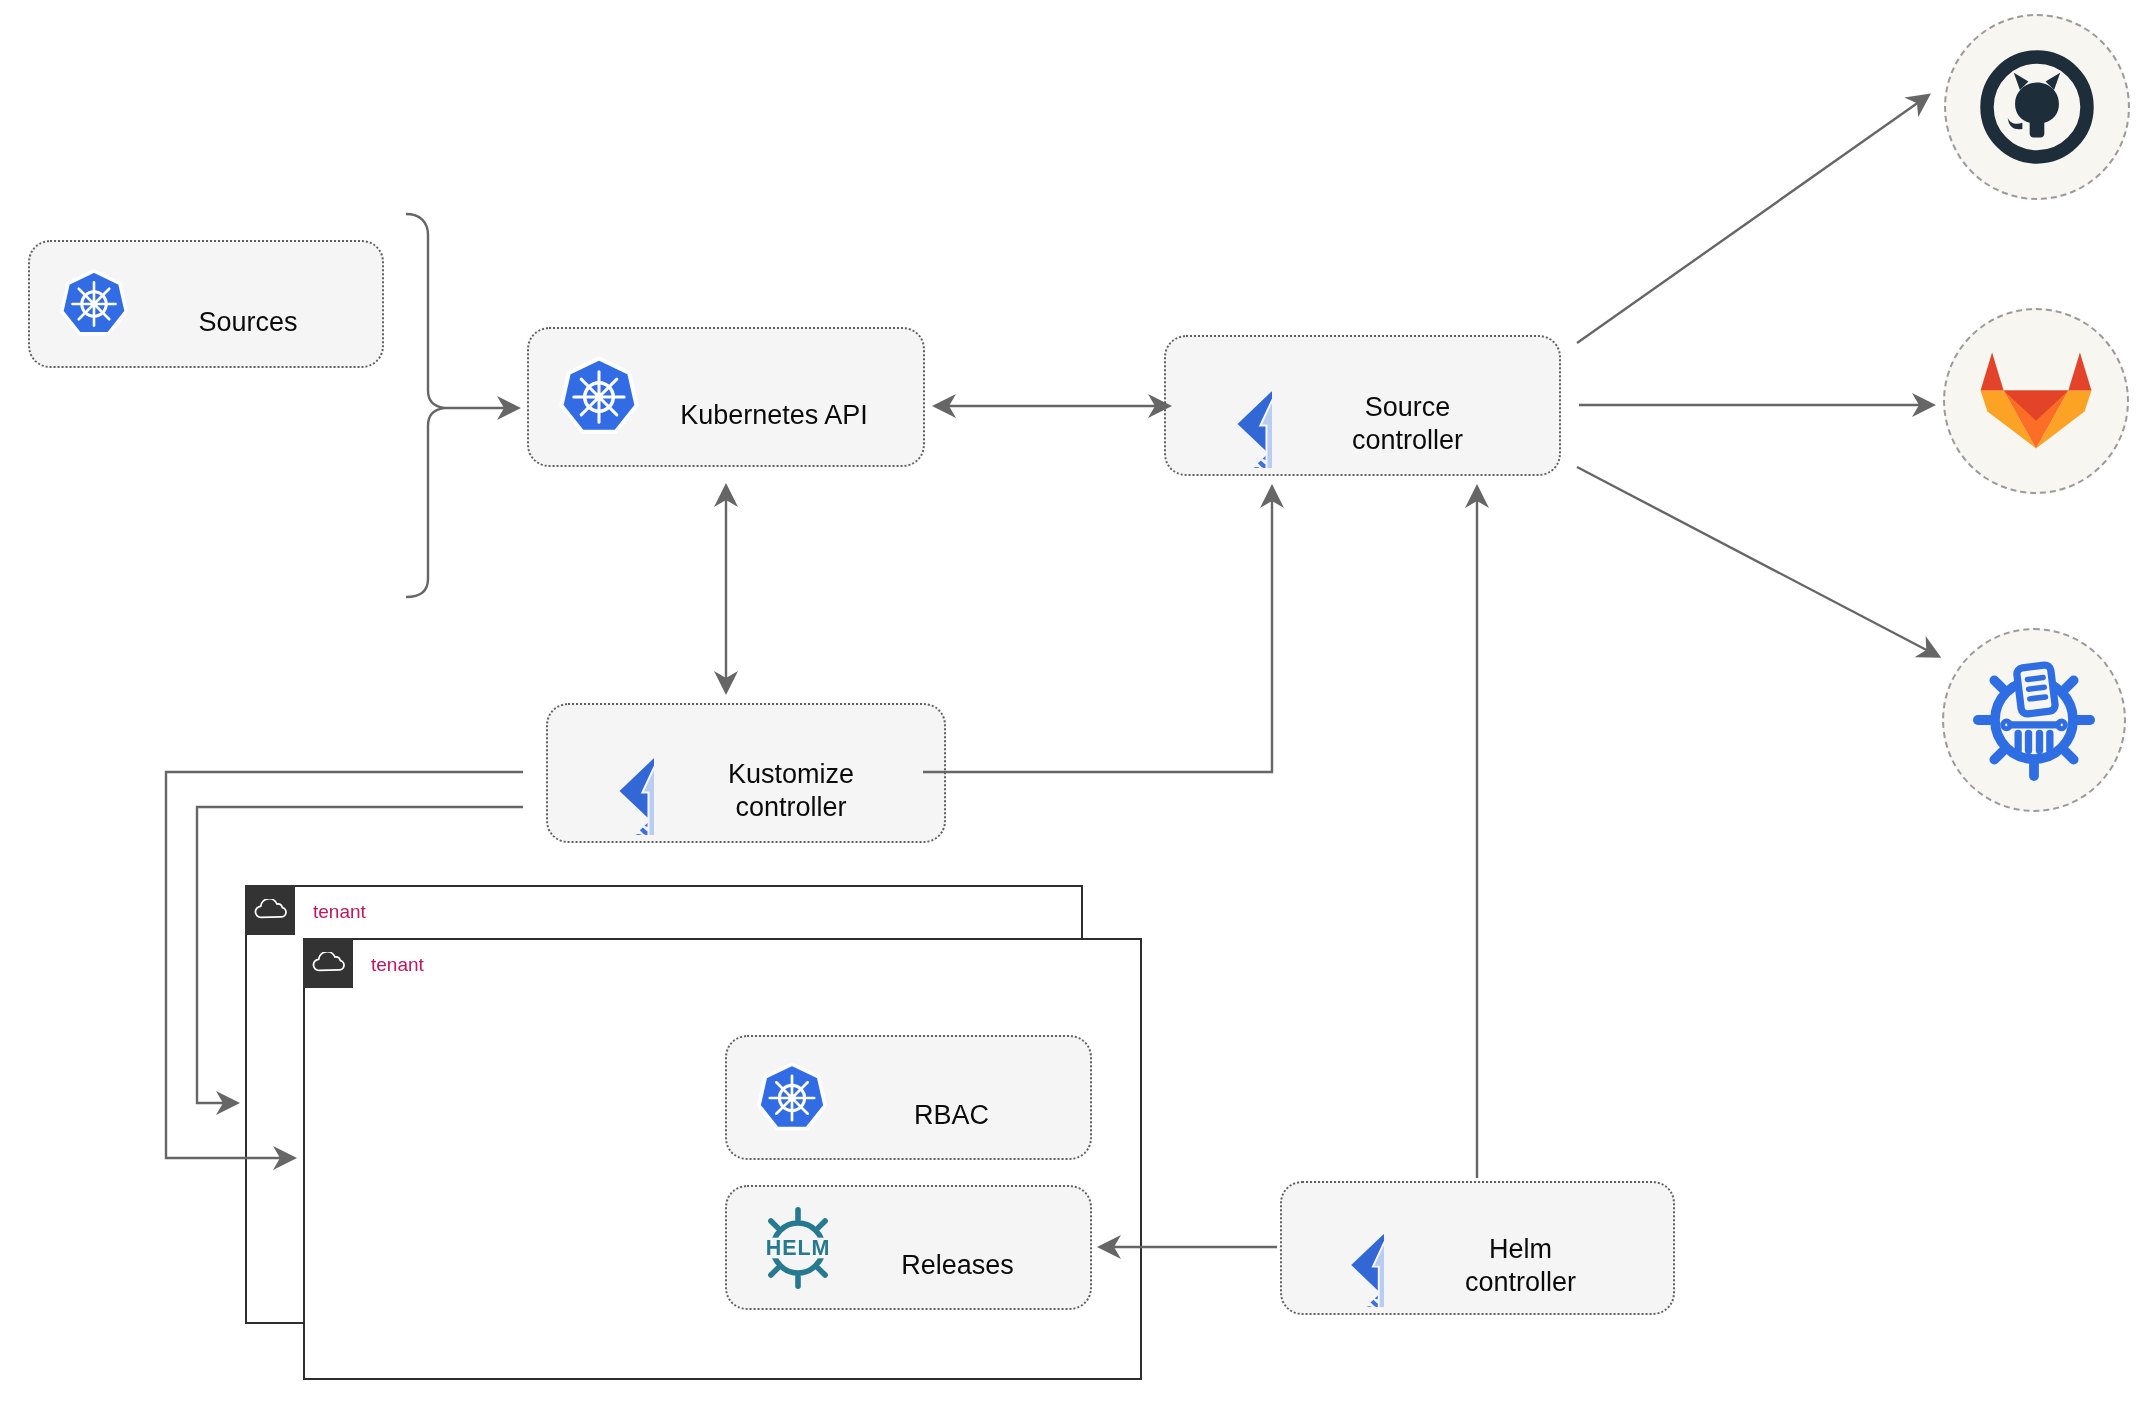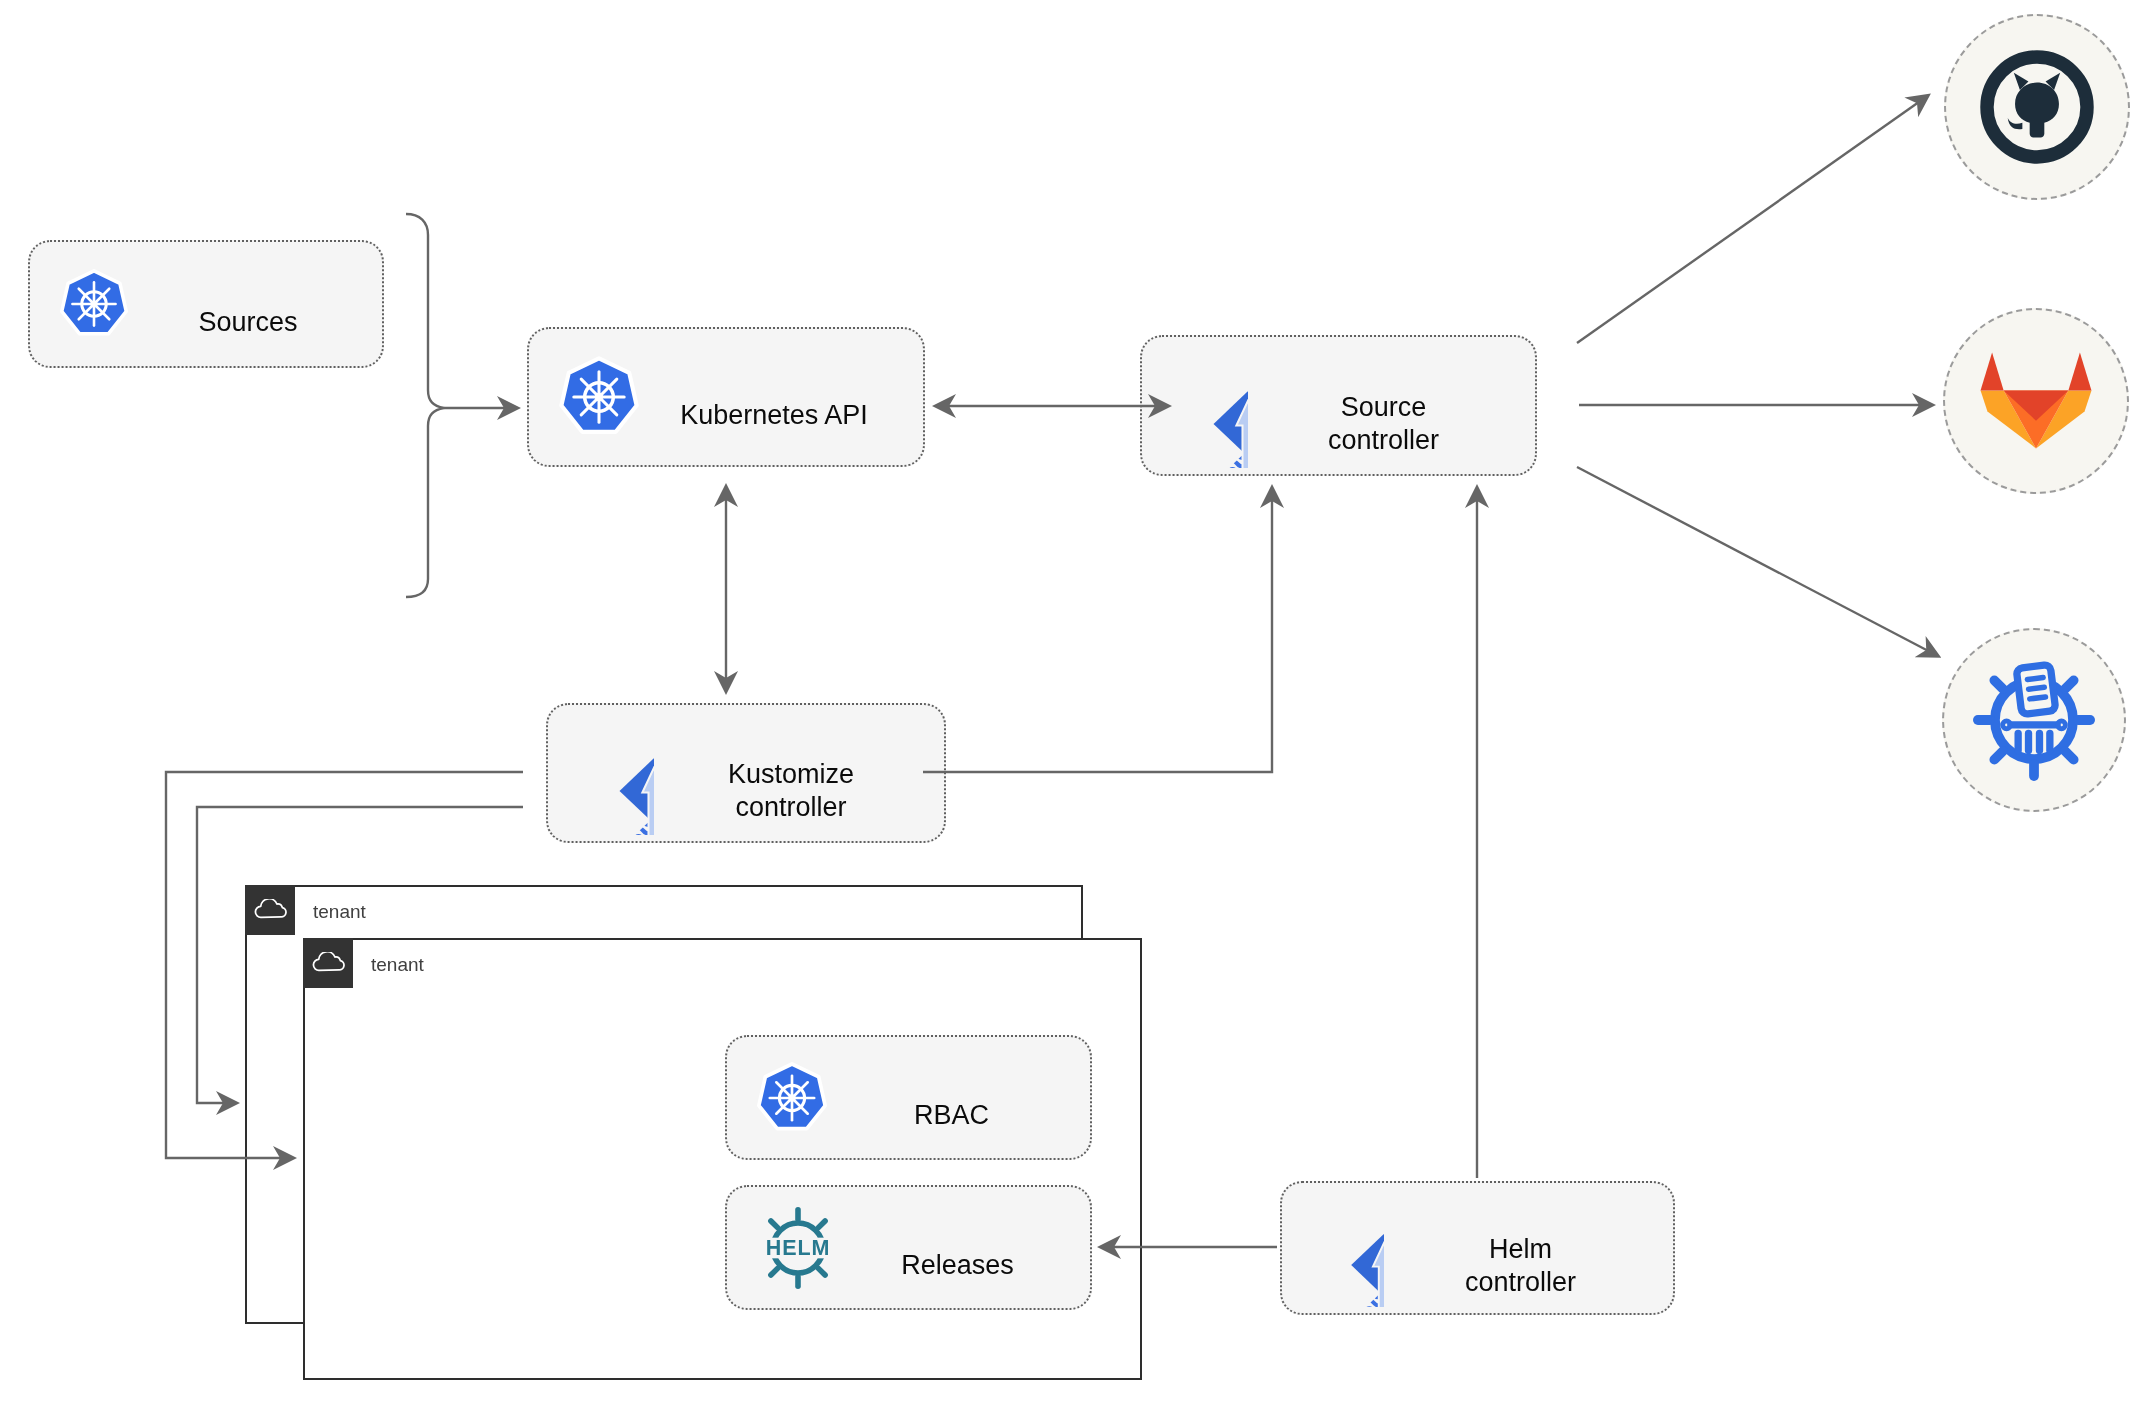--- a/index.html
+++ b/index.html
@@ -6,21 +6,21 @@
   .canvas{position:relative;width:2144px;height:1407px;background:#ffffff;
           font-family:"Liberation Sans",sans-serif;overflow:hidden;}
   .box{position:absolute;background:#f5f5f5;border:2px dotted #606060;border-radius:22px;
        display:flex;align-items:center;box-sizing:border-box;}
   .box .icon{flex:0 0 auto;margin-left:28px;display:flex;align-items:center;}
   .box .label{flex:1;text-align:center;font-size:27px;color:#0b0b0b;padding-right:16px;line-height:1.22;margin-top:36px;}
   .box .label .l{display:block;}
   .tenant{position:absolute;background:#ffffff;border:2px solid #2e2e2e;box-sizing:border-box;}
   .badge{position:absolute;left:-2px;top:-2px;width:50px;height:50px;background:#333333;
          display:flex;align-items:center;justify-content:center;}
-  .tenant-label{position:absolute;left:66px;top:14px;font-size:19px;color:#404040;}
+  .tenant-label{position:absolute;left:66px;top:14px;font-size:19px;color:#be185d;}
   .endpoint{position:absolute;border-radius:50%;border:2px dashed #9b9b9b;background:#f7f6f1;
             display:flex;align-items:center;justify-content:center;box-sizing:border-box;}
   .connectors{position:absolute;left:0;top:0;z-index:20;pointer-events:none;}
   .edge{stroke:#666666;stroke-width:2.4;fill:none;}
 </style>
 </head>
 <body>
 
 <svg width="0" height="0" style="position:absolute" aria-hidden="true">
   <defs>
@@ -150,21 +150,21 @@
 
   <div class="box" style="left:527px;top:327px;width:398px;height:140px">
     <span class="icon">
       <svg width="84" height="84">
           <use href="#icon-k8s"></use>
         </svg>
       </span>
     <span class="label">Kubernetes API</span>
   </div>
 
-  <div class="box" style="left:1140px;top:335px;width:397px;height:141px">
+  <div class="box" style="left:1164px;top:335px;width:397px;height:141px">
     <span class="icon" style="margin-left:24px">
       <svg width="82" height="124" viewBox="-50 -56 100 152">
           <use href="#icon-flux"></use>
         </svg>
       </span>
     <span class="label">
       <span class="l">Source</span>
       <span class="l">controller</span>
     </span>
   </div>

